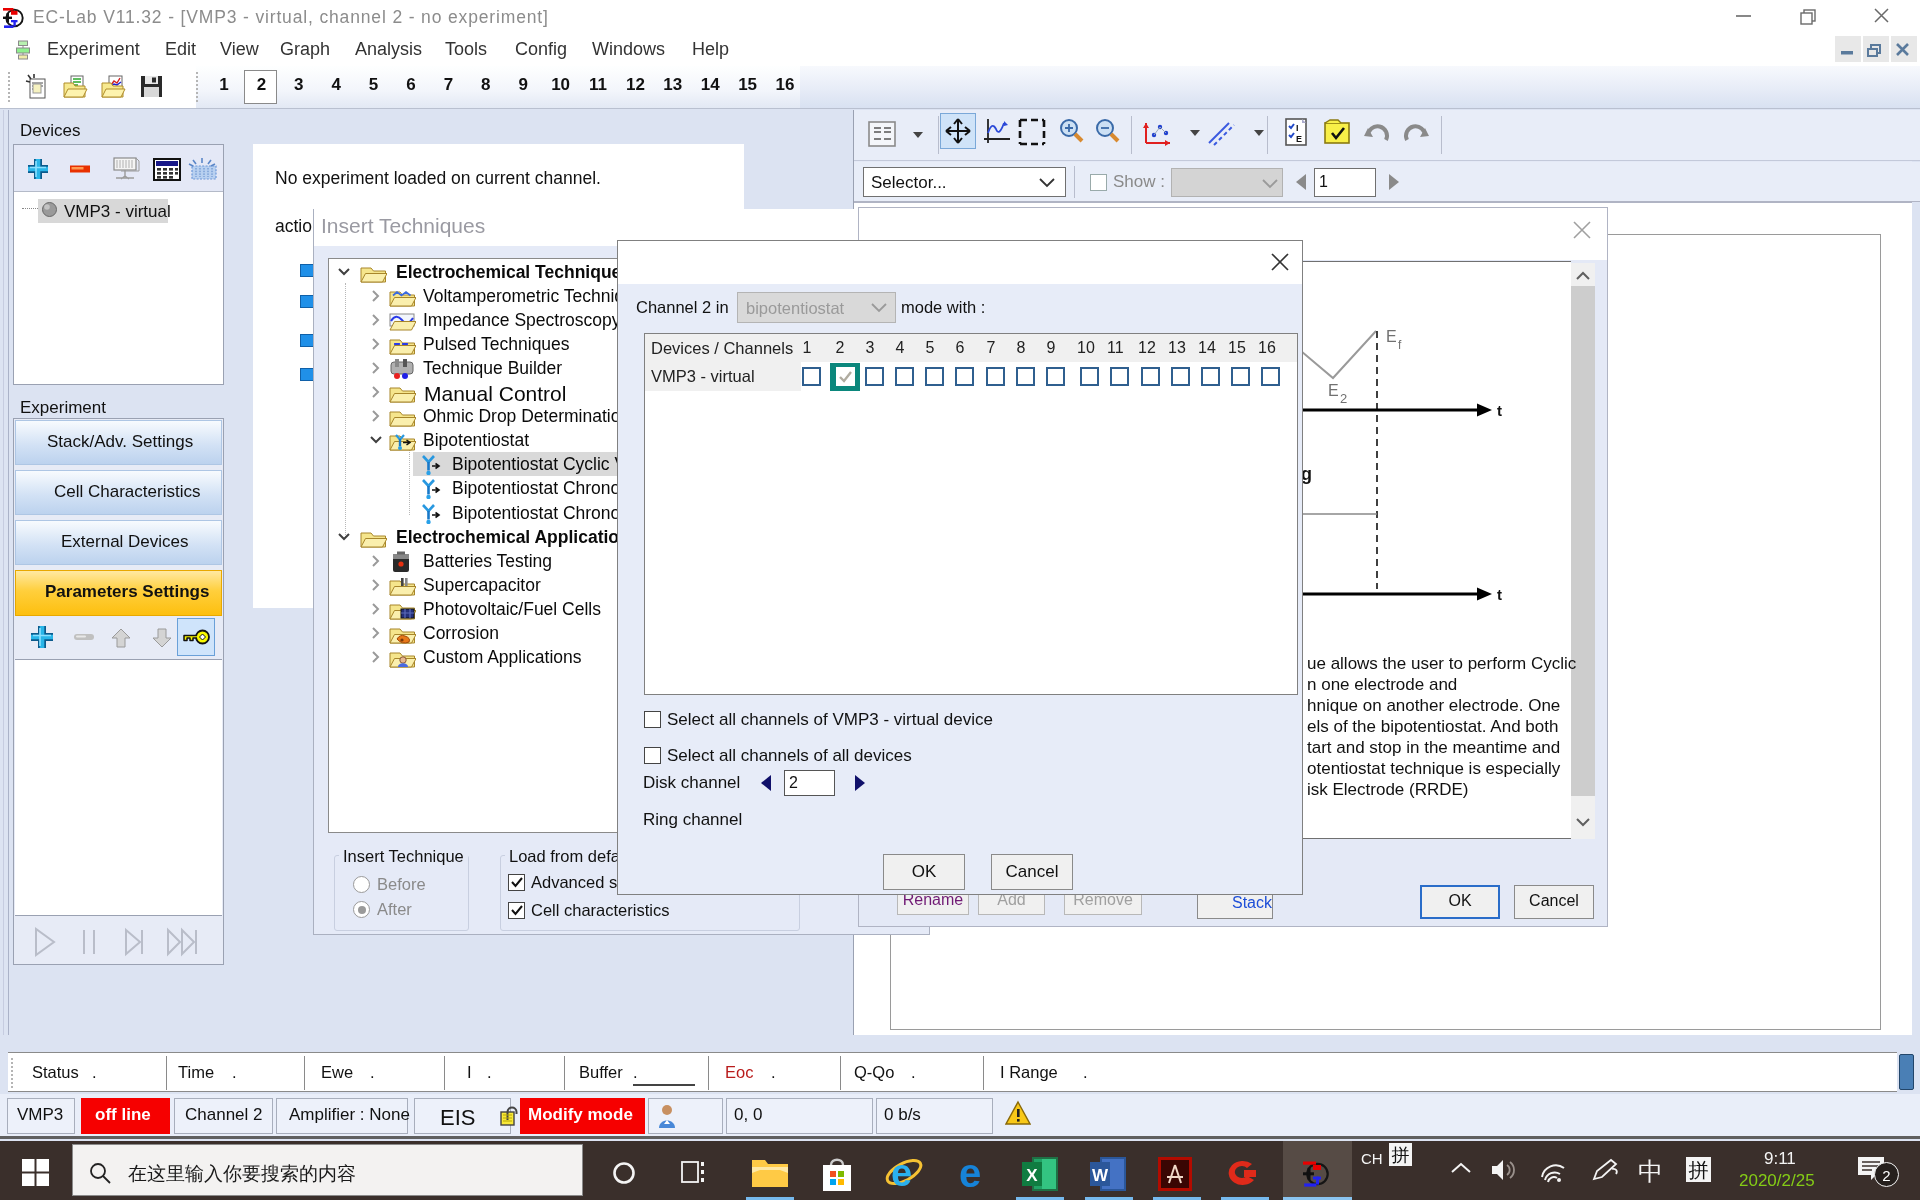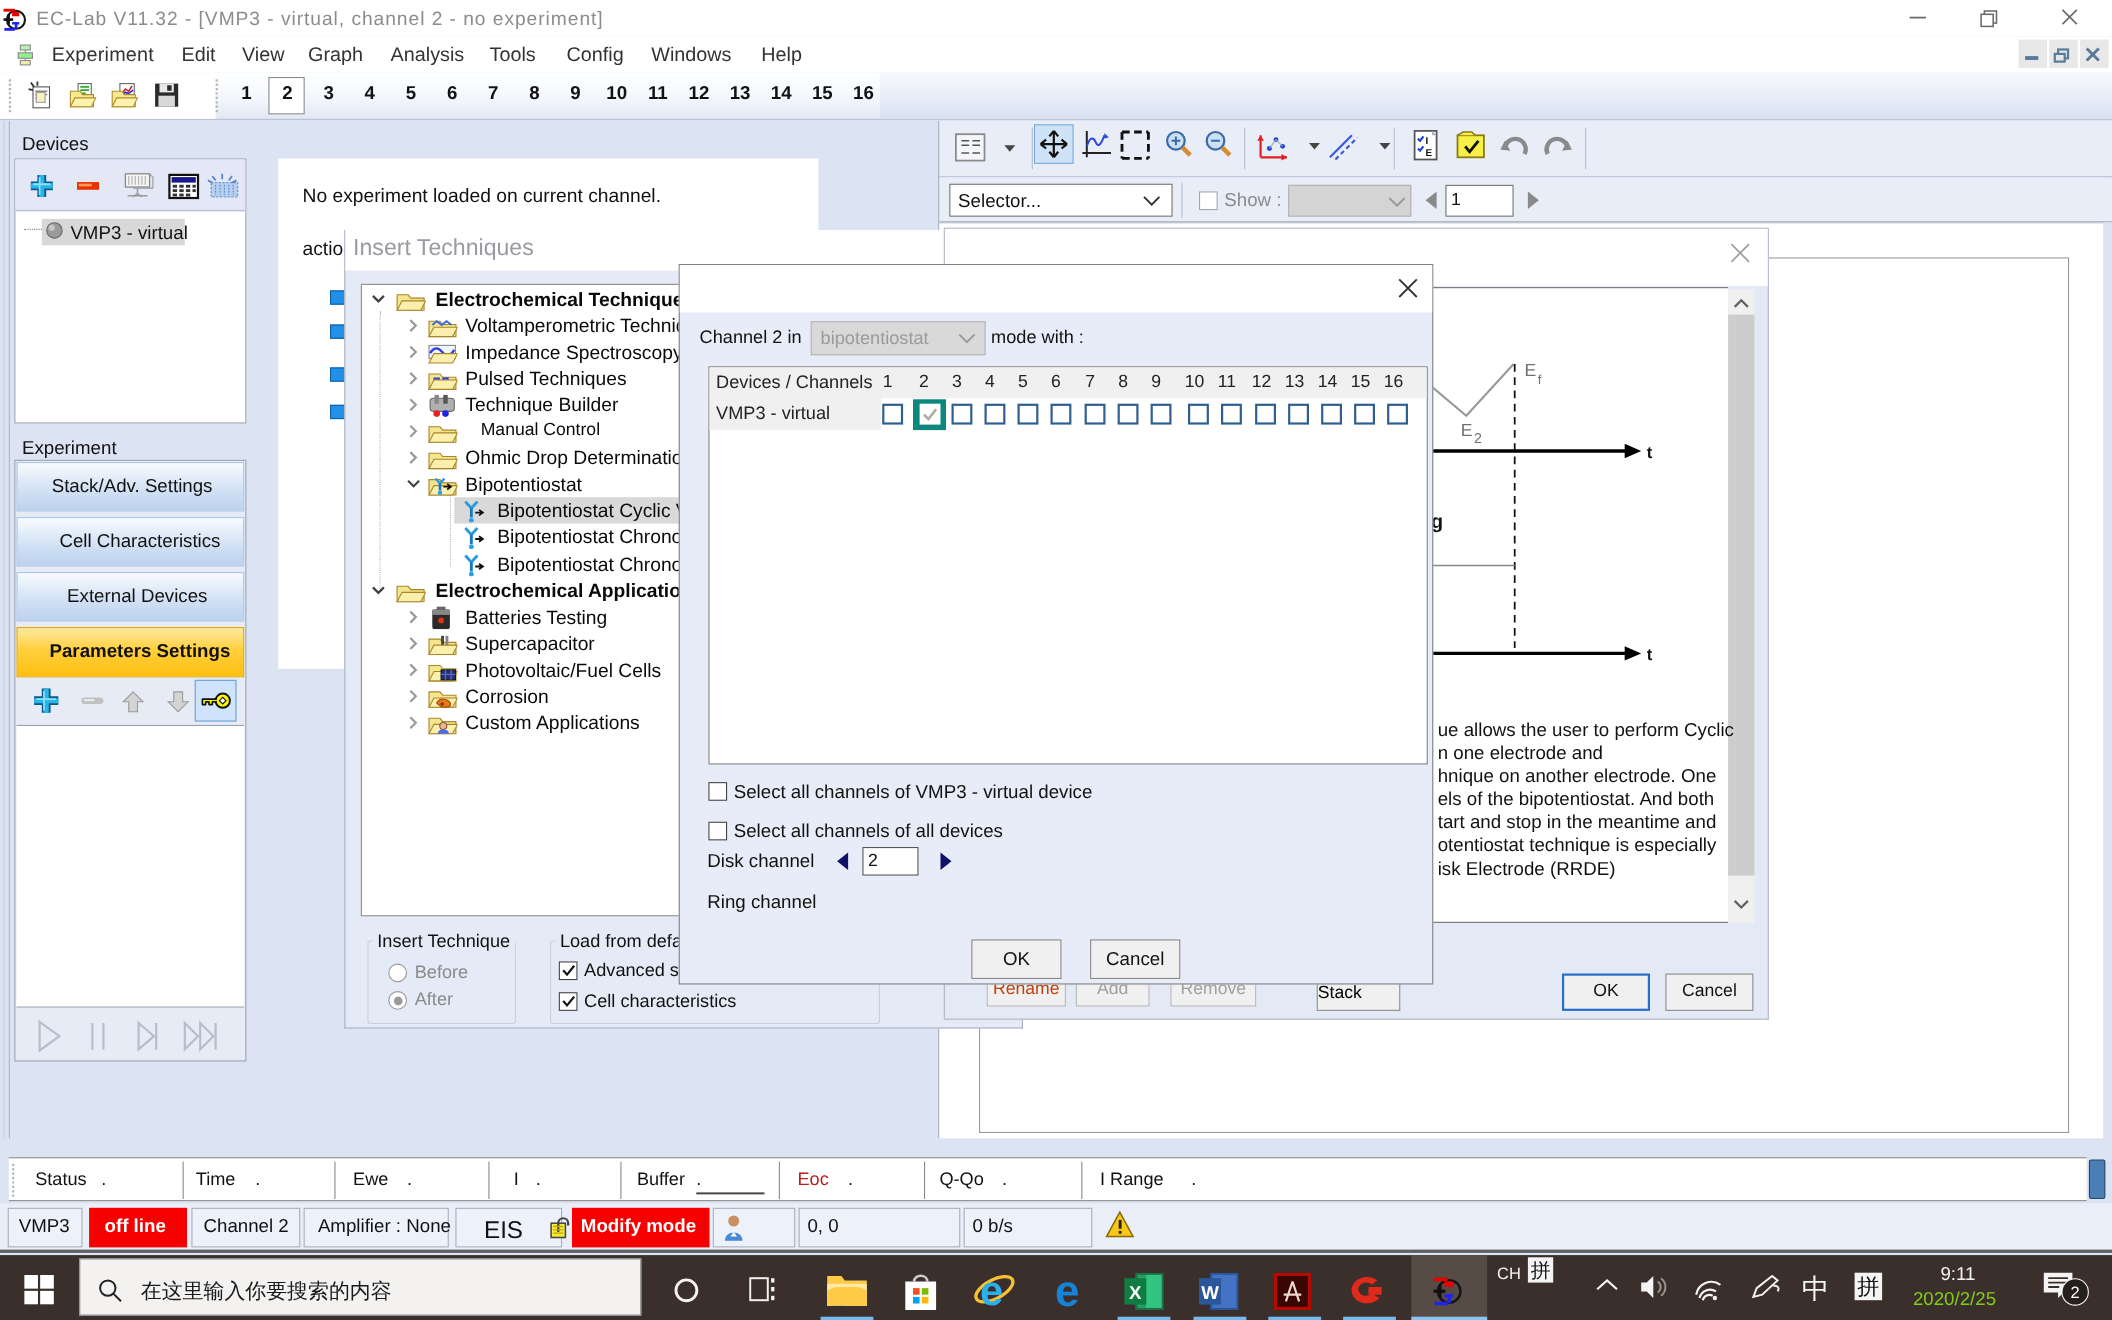--- a/index.html
+++ b/index.html
@@ -356,21 +356,21 @@
       </svg>
       <div class="a tx" style="left:94px;top:98.9px;font-size:17.5px;color:#0a0a0a">Technique Builder</div>
       <svg class="a" style="left:42px;top:126px" width="10" height="14" viewBox="0 0 10 14">
         <path d="M2 2 l5 5 -5 5" stroke="#9a9a9a" stroke-width="2" fill="none"></path>
       </svg>
       <svg class="a" style="left:60px;top:122px" width="27" height="22" viewBox="0 0 27 22">
         <path d="M1 7 h10 l2.5 3 h12 v11 h-24.5 z" fill="#f5e58c" stroke="#a8862a"></path>
         <path d="M10 18 c0 -4 6 -4 6 0 v2" stroke="#333" stroke-width="1.6" fill="none"></path>
         <path d="M1 21 l4.5 -8.5 h21.5 l-4.5 8.5 z" fill="#faefad" stroke="#a8862a"></path>
       </svg>
-      <div class="a tx" style="left:108px;top:123px;font-size:16px;color:#0a0a0a">Manual Control</div>
+      <div class="a tx" style="left:95px;top:123px;font-size:21px;color:#0a0a0a">Manual Control</div>
       <svg class="a" style="left:42px;top:150.10000000000002px" width="10" height="14" viewBox="0 0 10 14">
         <path d="M2 2 l5 5 -5 5" stroke="#9a9a9a" stroke-width="2" fill="none"></path>
       </svg>
       <svg class="a" style="left:60px;top:146.10000000000002px" width="27" height="22" viewBox="0 0 27 22">
         <path d="M1 7 h10 l2.5 3 h12 v11 h-24.5 z" fill="#f5e58c" stroke="#a8862a"></path>
         <text x="7" y="21" font-size="9" font-weight="bold" fill="#111" font-family="Liberation Sans">iR</text>
         <path d="M1 21 l4.5 -8.5 h21.5 l-4.5 8.5 z" fill="#faefad" stroke="#a8862a"></path>
       </svg>
       <div class="a tx" style="left:94px;top:147.10000000000002px;font-size:17.5px;color:#0a0a0a">Ohmic Drop Determination</div>
       <svg class="a" style="left:40px;top:176.20000000000002px" width="14" height="10" viewBox="0 0 14 10">
@@ -516,24 +516,24 @@
     <text x="218" y="108" font-size="15" font-weight="bold" fill="#111" font-family="Liberation Sans">t</text>
     <text x="22" y="172" font-size="18" font-weight="bold" fill="#111" font-family="Liberation Sans">g</text>
     <line x1="0" y1="206" x2="98" y2="206" stroke="#888" stroke-width="1.4"></line>
     <line x1="0" y1="286" x2="206" y2="286" stroke="#000" stroke-width="3"></line>
     <path d="M213 286 l-15 -6.5 v13 z" fill="#000"></path>
     <text x="218" y="292" font-size="15" font-weight="bold" fill="#111" font-family="Liberation Sans">t</text>
   </svg>
 
   <div class="a tx" style="left:448px;top:445px;font-size:17px;color:#111;line-height:21px">ue allows the user to perform Cyclic<br>n one electrode and<br>hnique on another electrode. One<br>els of the bipotentiostat. And both<br>tart and stop in the meantime and<br>otentiostat technique is especially<br>isk Electrode (RRDE)</div>
 
-  <div class="a" style="left:38px;top:679px;width:72px;height:28px;background:#f0f0f0;border:1px solid #b8b8b8;text-align:center;font-size:16px;color:#c2410c;padding-top:3px">Rename</div>
+  <div class="a" style="left:38px;top:679px;width:72px;height:28px;background:#f0f0f0;border:1px solid #b8b8b8;text-align:center;font-size:16px;color:#701a75;padding-top:3px">Rename</div>
   <div class="a" style="left:119px;top:679px;width:67px;height:28px;background:#f0f0f0;border:1px solid #b8b8b8;text-align:center;font-size:16px;color:#a0a0a0;padding-top:3px">Add</div>
   <div class="a" style="left:205px;top:679px;width:78px;height:28px;background:#f0f0f0;border:1px solid #b8b8b8;text-align:center;font-size:16px;color:#a0a0a0;padding-top:3px">Remove</div>
-  <div class="a" style="left:338px;top:681px;width:76px;height:30px;background:#f0f0f0;border:1px solid #8a8a8a;text-align:left;font-size:16px;color:#000000;padding-top:4px">Stack</div>
+  <div class="a" style="left:338px;top:681px;width:76px;height:30px;background:#f0f0f0;border:1px solid #8a8a8a;text-align:right;font-size:16px;color:#1d4ed8;padding-top:4px">Stack</div>
   <div class="a" style="left:561px;top:677px;width:80px;height:34px;background:#f0f0f0;border:2px solid #2a6dc9;text-align:center;font-size:16px;color:#111;padding-top:5px">OK</div>
   <div class="a" style="left:655px;top:677px;width:80px;height:34px;background:#f0f0f0;border:1px solid #8a8a8a;text-align:center;font-size:16px;color:#111;padding-top:6px">Cancel</div>
 </div>
 
 <div class="a" style="left:617px;top:240px;width:686px;height:655px;background:#e7ecf8;border:1px solid #808080">
   <div class="a" style="left:0;top:0;width:684px;height:43px;background:#fff"></div>
   <svg class="a" style="left:651px;top:10px" width="22" height="22" viewBox="0 0 22 22">
       <path d="M3 3 L19 19 M19 3 L3 19" stroke="#333" stroke-width="1.7"></path>
     </svg>
   <div class="a tx" style="left:18px;top:57px;font-size:16.5px;color:#111">Channel 2 in</div>

